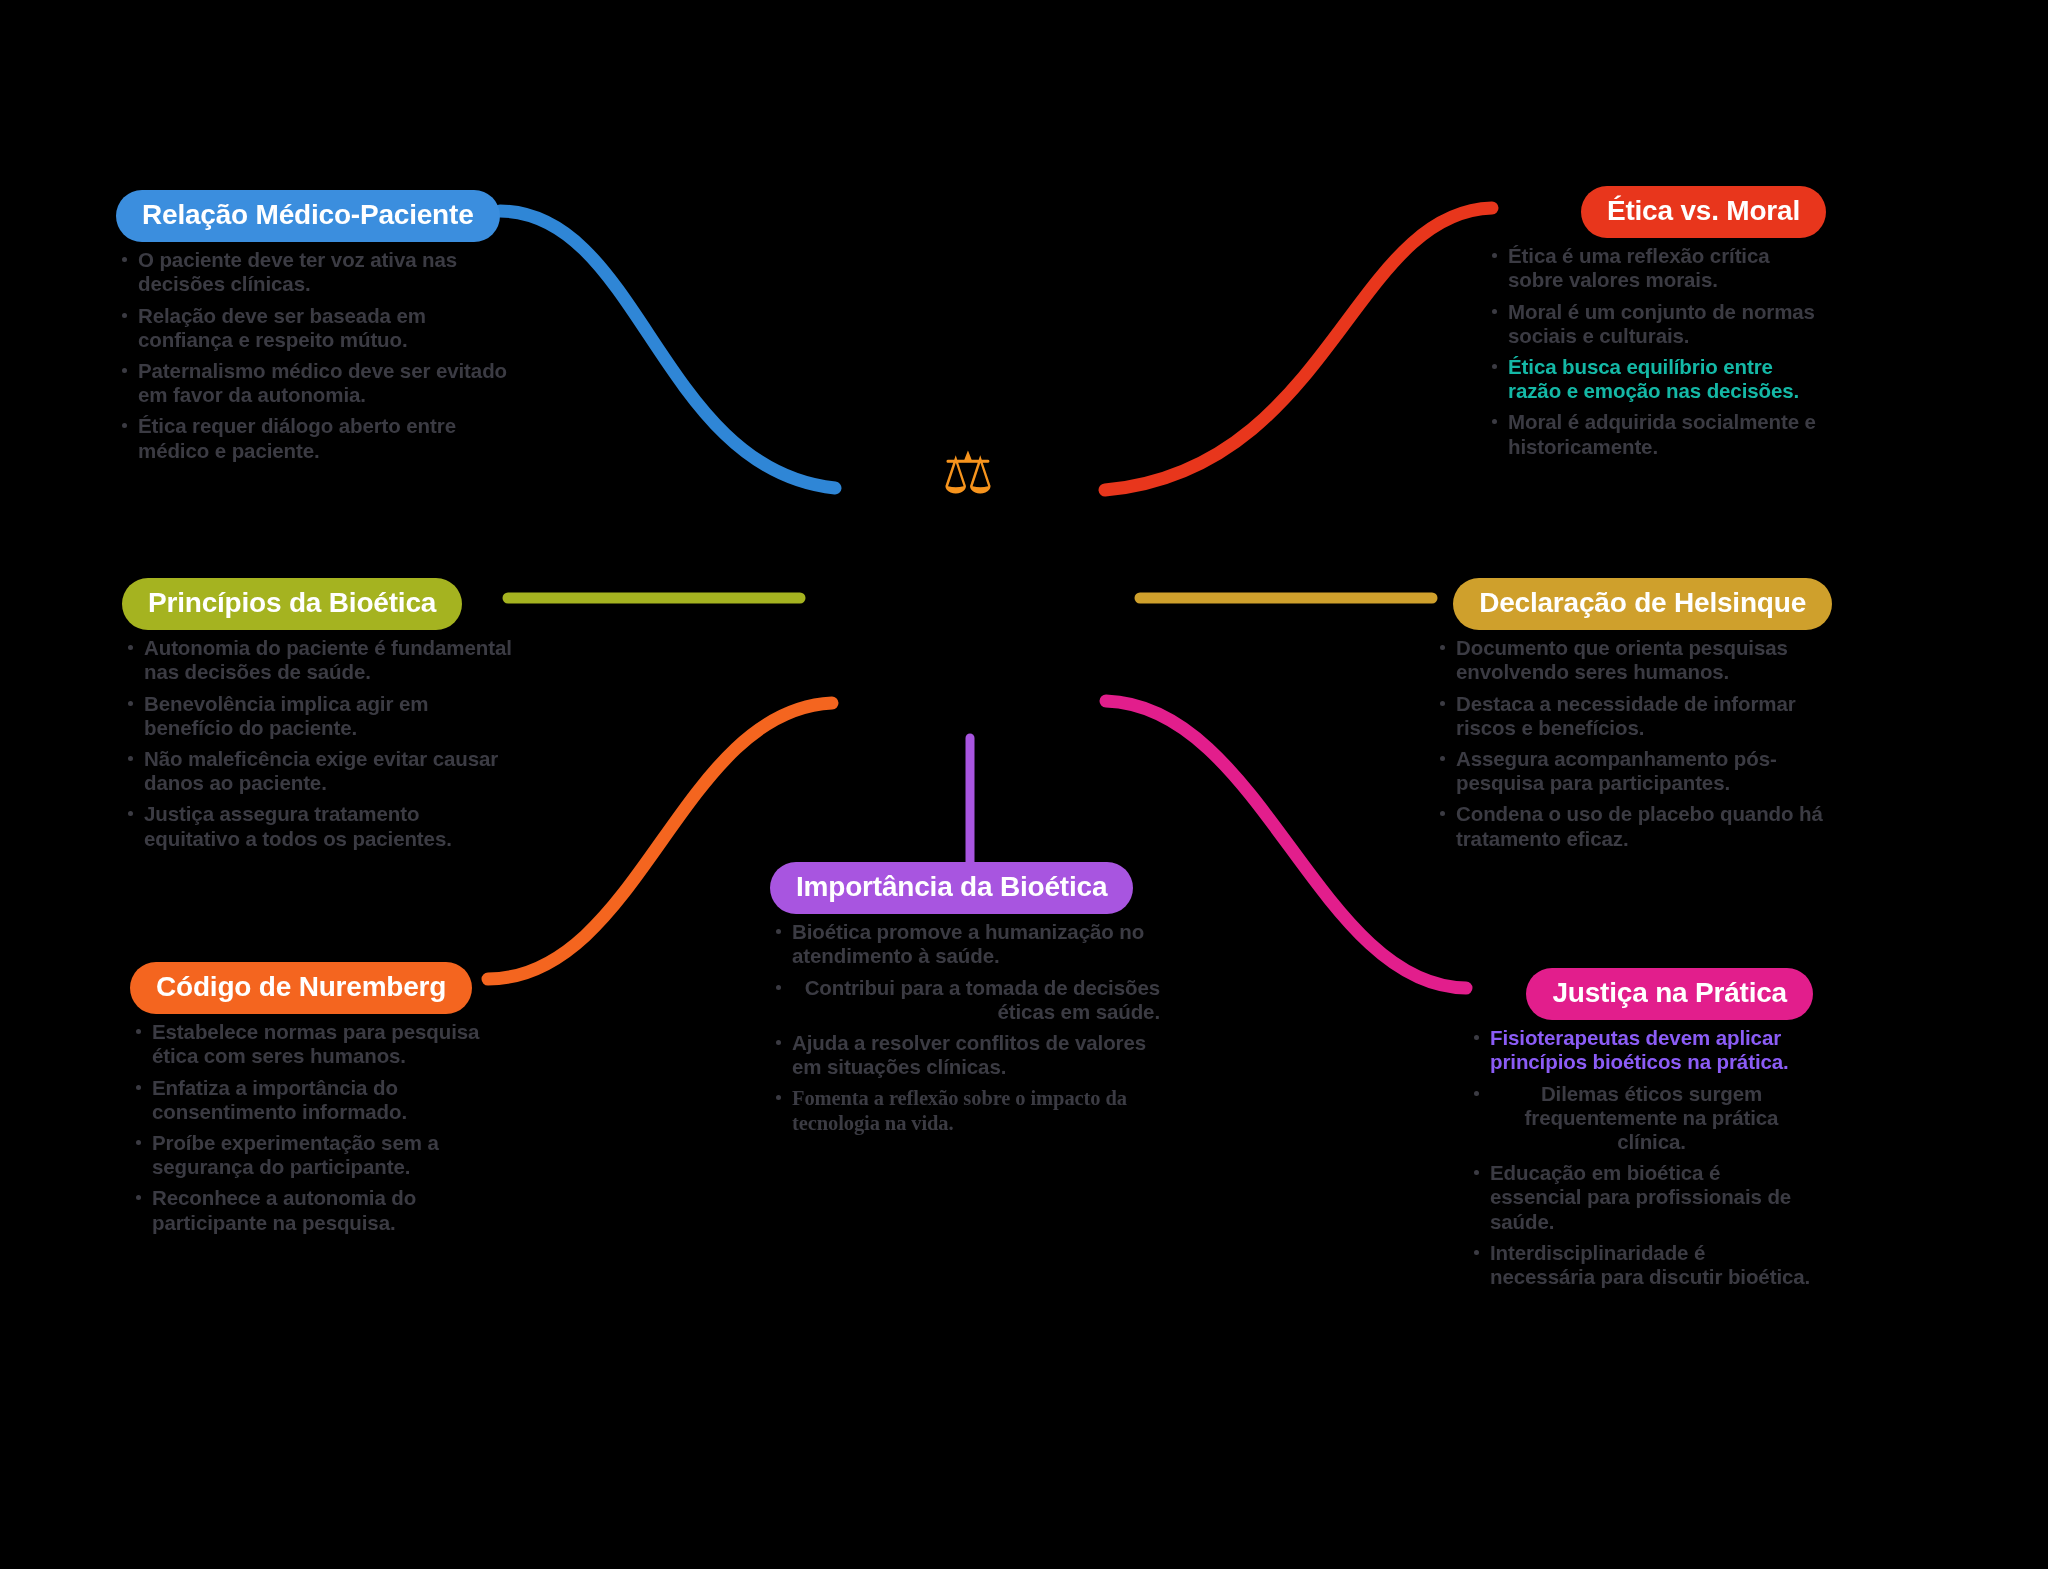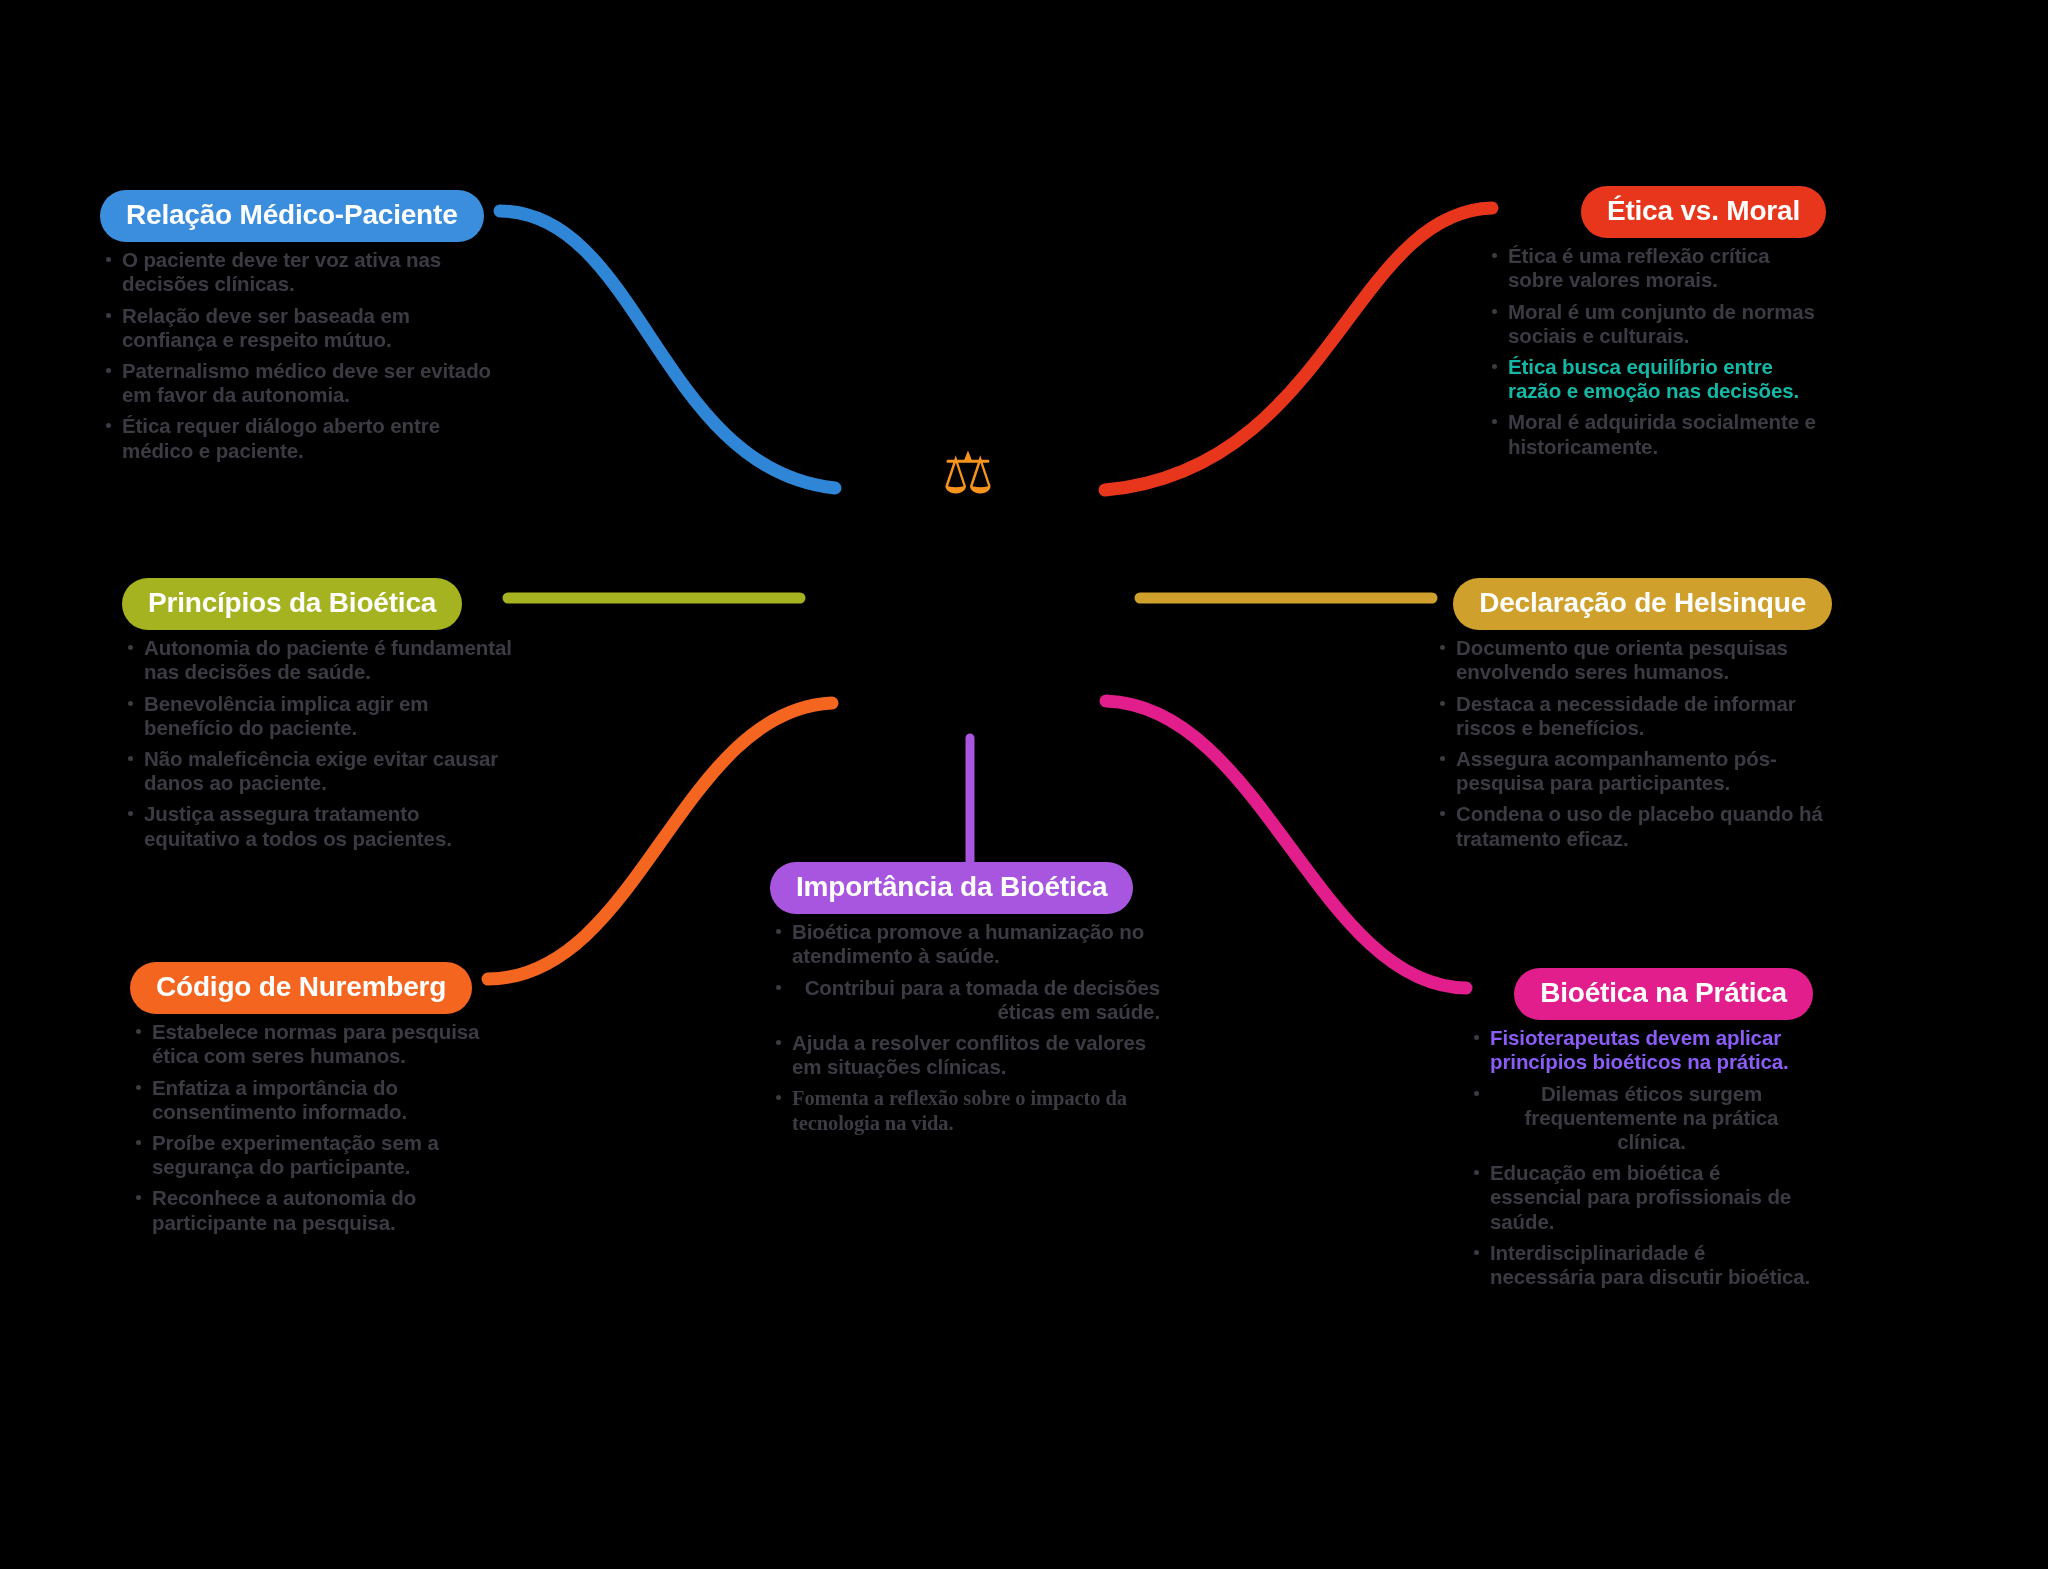--- a/index.html
+++ b/index.html
@@ -63,21 +63,21 @@
     content: "";
     position: absolute;
     left: 6px;
     top: 9px;
     width: 5px;
     height: 5px;
     border-radius: 50%;
     background: #3b3b43;
   }
   
-  #node-relacao      { left: 100px;  top: 190px;  width: 400px; }
+  #node-relacao      { left: 116px;  top: 190px;  width: 400px; }
   #node-principios   { left: 122px;  top: 578px;  width: 390px; }
   #node-nuremberg    { left: 130px;  top: 962px;  width: 360px; }
   #node-etica        { left: 1486px; top: 186px;  width: 340px; }
   #node-helsinque    { left: 1434px; top: 578px;  width: 398px; }
   #node-pratica      { left: 1468px; top: 968px;  width: 345px; }
   #node-importancia  { left: 770px;  top: 862px;  width: 390px; }
 
   .center-icon {
     position: absolute;
     left: 925px;
@@ -173,21 +173,21 @@
     <ul class="bullets">
       <li style="color: rgb(59, 59, 67);">Documento que orienta pesquisas envolvendo seres humanos.</li>
       <li style="color: rgb(59, 59, 67);">Destaca a necessidade de informar riscos e benefícios.</li>
       <li style="color: rgb(59, 59, 67);">Assegura acompanhamento pós-pesquisa para participantes.</li>
       <li style="color: rgb(59, 59, 67);">Condena o uso de placebo quando há tratamento eficaz.</li>
     </ul>
   </div>
 
   <div class="node" id="node-pratica">
     <div class="pill-wrap right">
-      <span class="pill" style="background: rgb(226, 30, 140);">Bioética na Prática</span>
+      <span class="pill" style="background: rgb(226, 30, 140);">Justiça na Prática</span>
     </div>
     <ul class="bullets">
       <li style="color: #8b5cf6;">Fisioterapeutas devem aplicar princípios bioéticos na prática.</li>
       <li style="color: rgb(59, 59, 67); text-align: center;">Dilemas éticos surgem frequentemente na prática clínica.</li>
       <li style="color: rgb(59, 59, 67);">Educação em bioética é essencial para profissionais de saúde.</li>
       <li style="color: rgb(59, 59, 67);">Interdisciplinaridade é necessária para discutir bioética.</li>
     </ul>
   </div>
 
   <div class="node" id="node-importancia">

